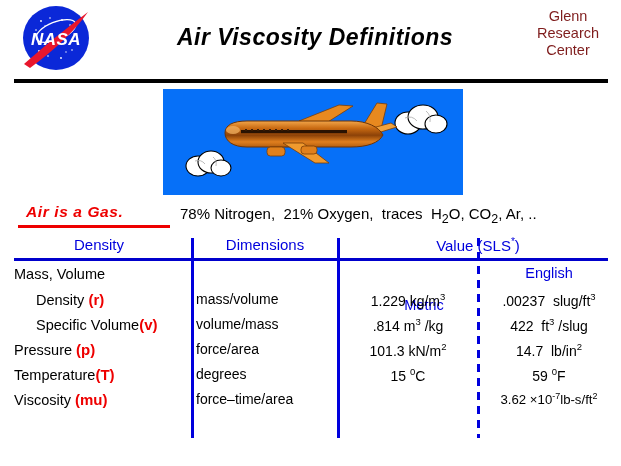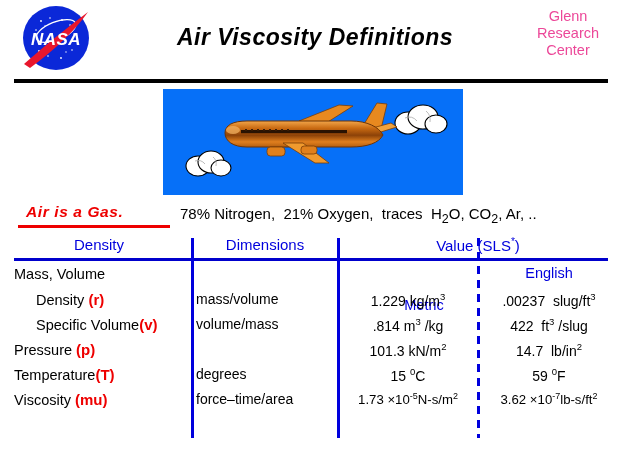--- a/index.html
+++ b/index.html
@@ -37,21 +37,21 @@
     font-style: italic;
     letter-spacing: 0.5px;
   }
   #center-name {
     position: absolute;
     left: 520px; top: 8px;
     width: 96px;
     text-align: center;
     font-size: 14.5px;
     line-height: 17px;
-    color: #ec4899;
+    color: #7f1d1d;
   }
   #header-rule {
     position: absolute;
     left: 14px; top: 79px;
     width: 594px; height: 4px;
     background: #000000;
   }
 
   
   #sky-panel {
@@ -359,36 +359,36 @@
     <div class="cell-dim">volume/mass</div>
     <div class="cell-metric">.814 m<sup>3</sup> /kg</div>
     <div class="cell-english">422&nbsp; ft<sup>3</sup> /slug</div>
   </div>
 
   <div class="row" style="top:109px;">
     <div class="cell-prop">
       <span>Pressure</span>
       <span class="sym">(p)</span>
     </div>
+    <div class="cell-dim">force/area</div>
     <div class="cell-metric">101.3 kN/m<sup>2</sup></div>
     <div class="cell-english">14.7&nbsp; lb/in<sup>2</sup></div>
   </div>
 
   <div class="row" style="top:134px;padding-left:19px;">
     <div class="cell-prop">
       <span>Temperature</span><span class="sym">(T)</span>
     </div>
     <div class="cell-dim">degrees</div>
     <div class="cell-metric">15 <sup>0</sup>C</div>
     <div class="cell-english">59 <sup>0</sup>F</div>
   </div>
 
   <div class="row" style="top:159px;">
     <div class="cell-prop">
       <span>Viscosity</span>
       <span class="sym">(mu)</span>
     </div>
     <div class="cell-dim">force–time/area</div>
-    <div class="cell-metric tight">1.73 ×10<sup>-5</sup>N-s/m<sup>2</sup></div>
     <div class="cell-english tight">3.62 ×10<sup>-7</sup>lb-s/ft<sup>2</sup></div>
   </div>
 
 </div>
 
 </body></html>

